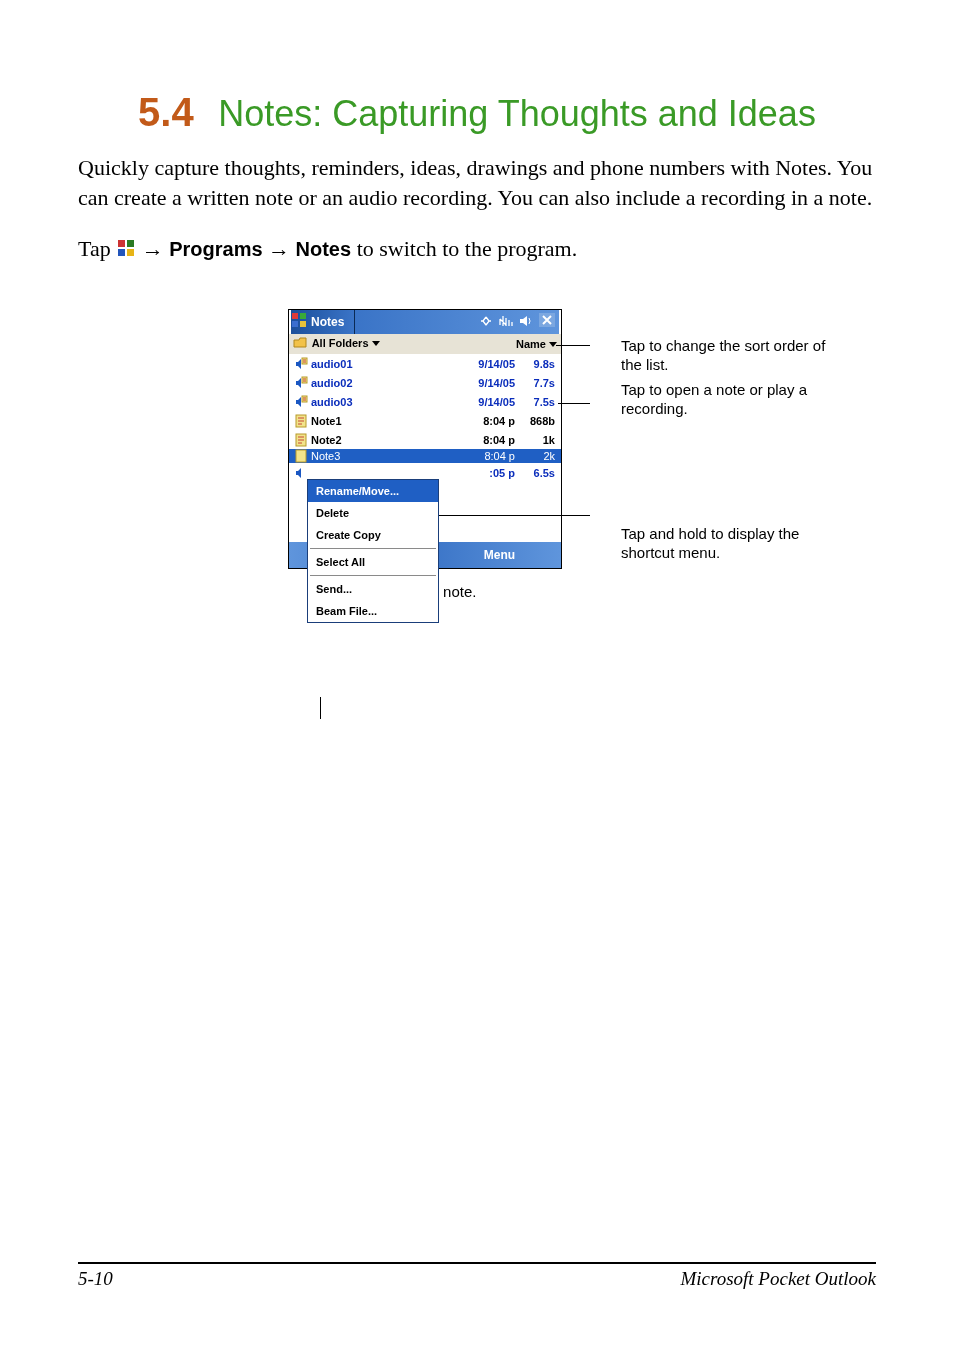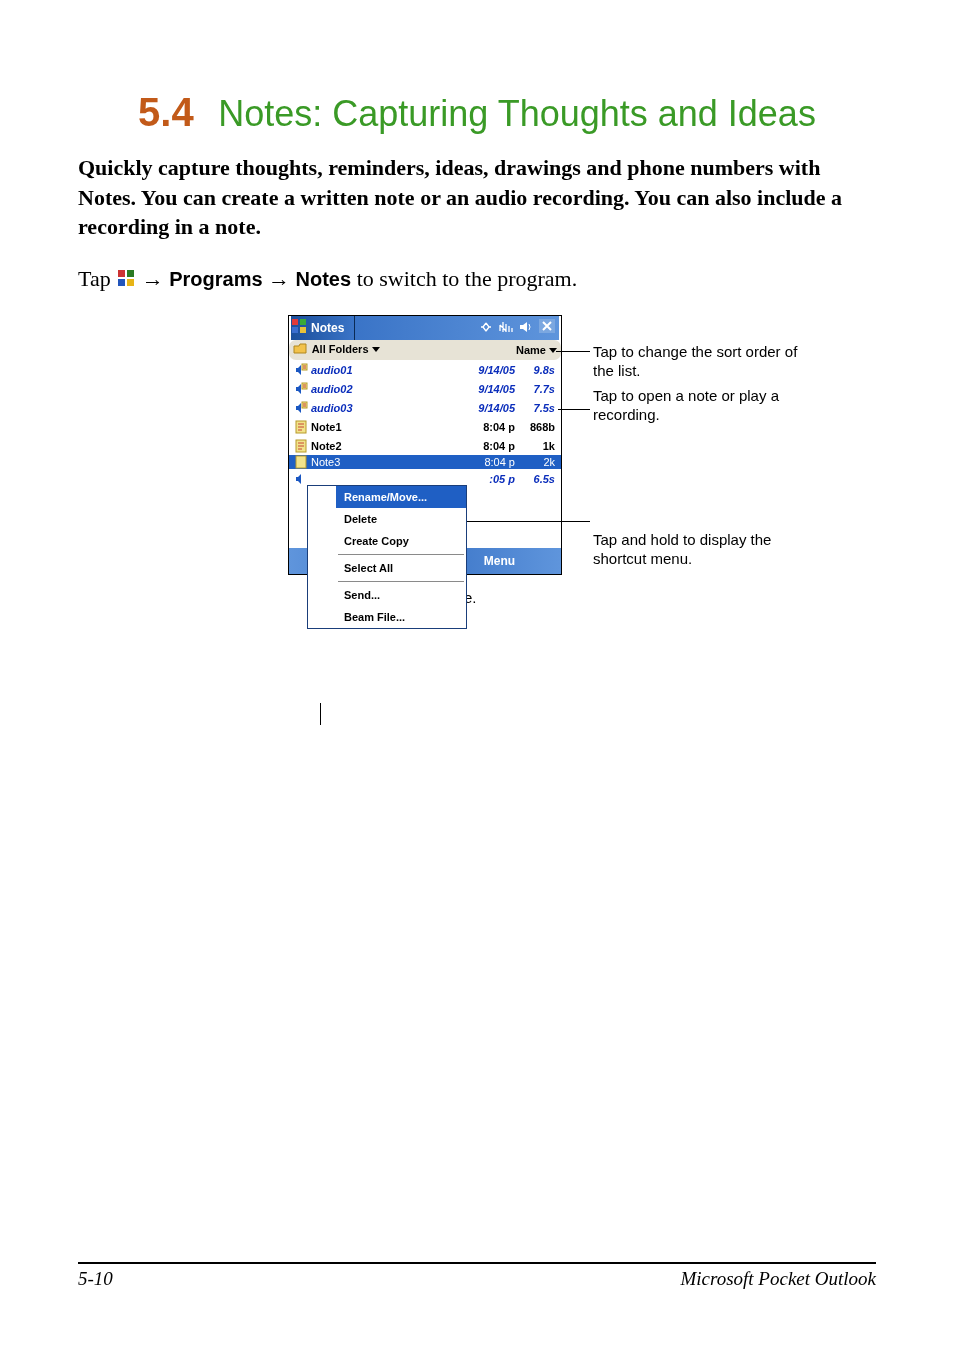--- a/index.html
+++ b/index.html
@@ -32,25 +32,24 @@
   .heading .title {
     color: #3a9a26;
     font-size: 36px;
     font-weight: normal;
   }
   .body-text {
     font-size: 22px;
     line-height: 1.35;
     color: #000;
     margin: 12px 0 24px 0;
-    font-weight: bold;
   }
   .tap-line {
     font-size: 22px;
-    margin-bottom: 21px;
+    margin-bottom: 45px;
   }
   .start-icon {
     display: inline-block;
     vertical-align: middle;
   }
   .arrow {
     font-family: Arial, sans-serif;
     font-weight: bold;
   }
   .bold { font-weight: bold; font-family: Arial, sans-serif; font-size: 20px; }
@@ -105,58 +104,56 @@
     height: 20px;
     background: #e7e3d6;
     display: flex;
     align-items: center;
     justify-content: space-between;
     padding: 0 4px;
     font-family: Tahoma, Arial, sans-serif;
     font-size: 11px;
     font-weight: bold;
     color: #000;
-    border-radius: 7px;
   }
   .folder-icon {
     display: inline-block;
     margin-right: 2px;
     vertical-align: middle;
   }
   .list {
     font-family: Tahoma, Arial, sans-serif;
     font-size: 11px;
   }
   .row {
     display: flex;
     align-items: center;
     height: 19px;
     padding: 0 4px;
   }
   .row .icon { width: 16px; display: inline-flex; align-items: center; justify-content: center; }
-  .row.blue { color: #0a2dbb; font-weight: bold; font-style: italic; }
+  .row.blue { color: #0a2dbb; font-weight: bold; }
   .row.black { color: #000; font-weight: bold; }
   .row .name { flex: 1; padding-left: 2px; }
   .row .date { width: 56px; text-align: right; }
   .row .size { width: 40px; text-align: right; padding-right: 2px; }
   .row.sel { background: #1f5fc4; color: #fff; }
   .row.partial { height: 14px; overflow: hidden; }
 
   .contextmenu {
     position: absolute;
     left: 18px;
     top: 169px;
     width: 130px;
     background: #fff;
     border: 1px solid #1a3e7a;
     font-family: Tahoma, Arial, sans-serif;
     font-size: 11px;
     font-weight: bold;
     z-index: 2;
-    padding-left: 28px;
   }
   .contextmenu .mitem {
     padding: 5px 8px;
     color: #000;
   }
   .contextmenu .mitem.highlight {
     background: #1f5fc4;
     color: #fff;
   }
   .contextmenu .sep {
@@ -201,20 +198,21 @@
     top: 0;
     width: 620px;
     pointer-events: none;
     font-family: Arial, Helvetica, sans-serif;
     font-size: 15px;
     color: #000;
   }
   .callout-text {
     position: absolute;
     line-height: 1.25;
+    margin-left: 28px;
   }
   .line {
     position: absolute;
     background: #000;
     height: 1px;
   }
   .vline {
     position: absolute;
     background: #000;
     width: 1px;

